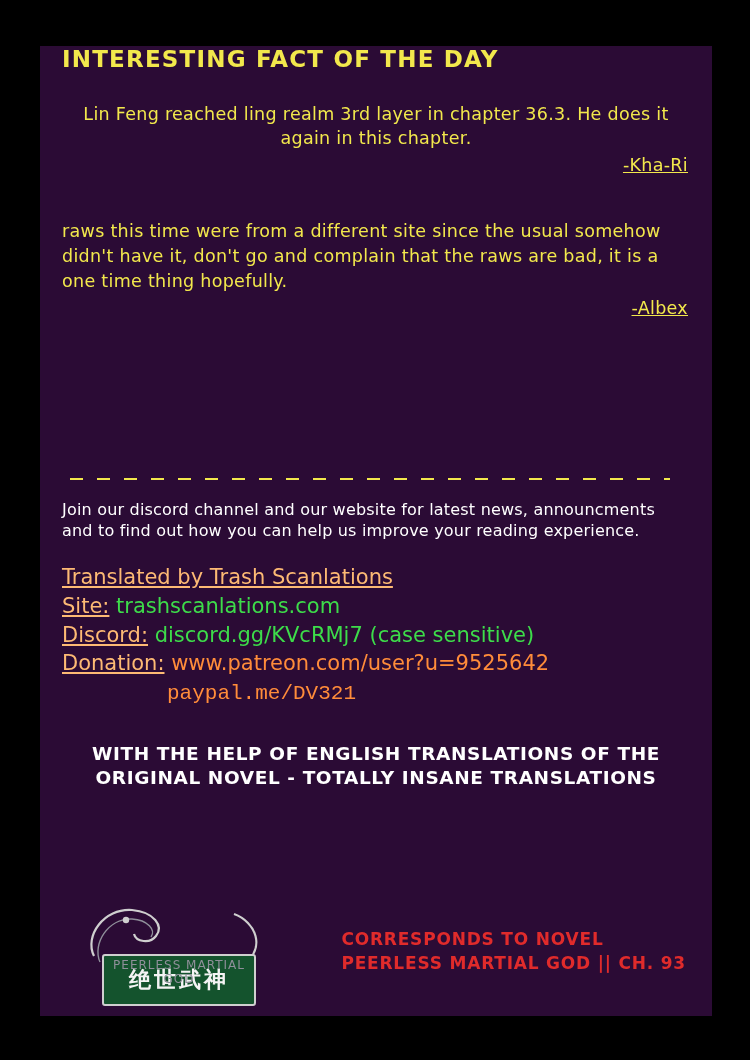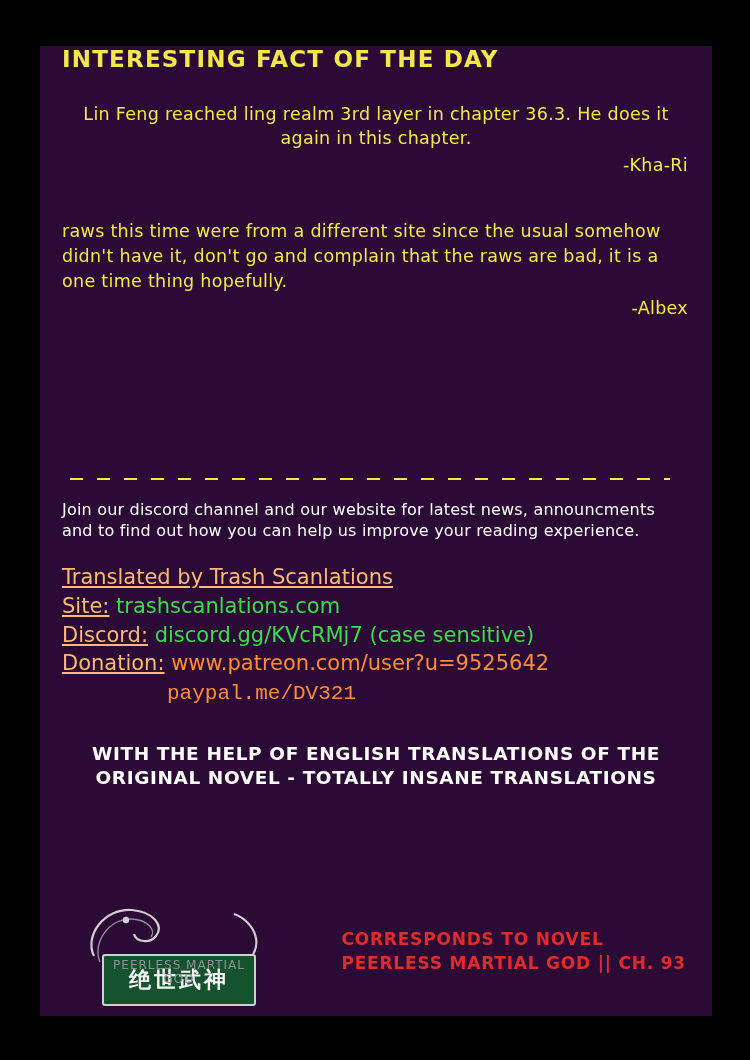--- a/index.html
+++ b/index.html
@@ -44,20 +44,21 @@
     letter-spacing: 0.3px;
     text-align: center;
   }
   .sign {
     color: #f2e84c;
     font-size: 17.5px;
     text-align: right;
     margin-top: 4px;
     padding-right: 2px;
     letter-spacing: 0.3px;
+    text-decoration: underline;
   }
   .note-body {
     color: #f2e84c;
     font-size: 17.5px;
     line-height: 1.42;
     margin-top: 44px;
     letter-spacing: 0.3px;
   }
   .divider {
     margin-top: 160px;

